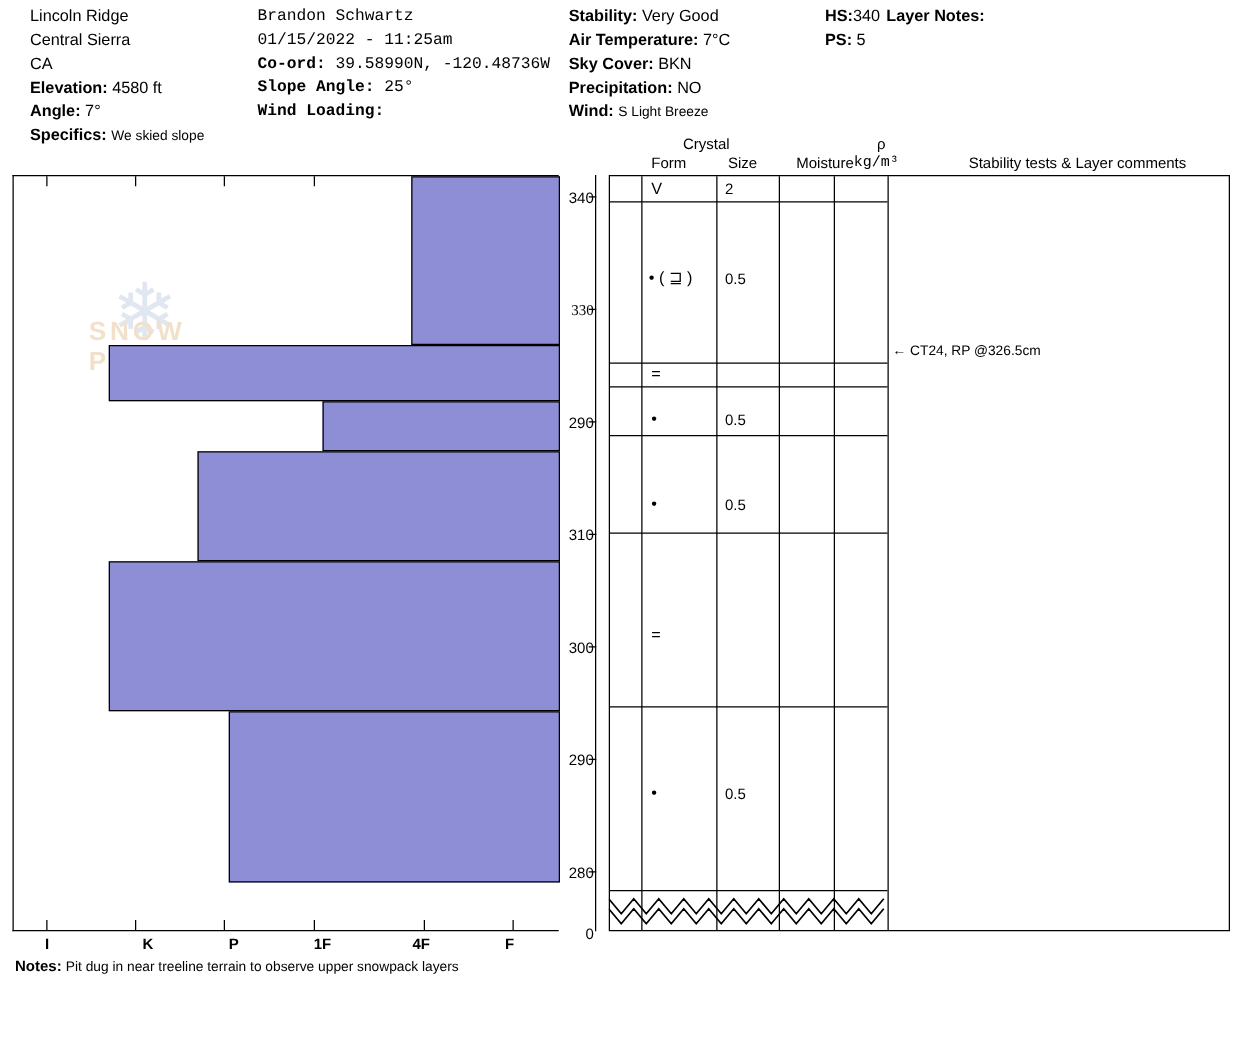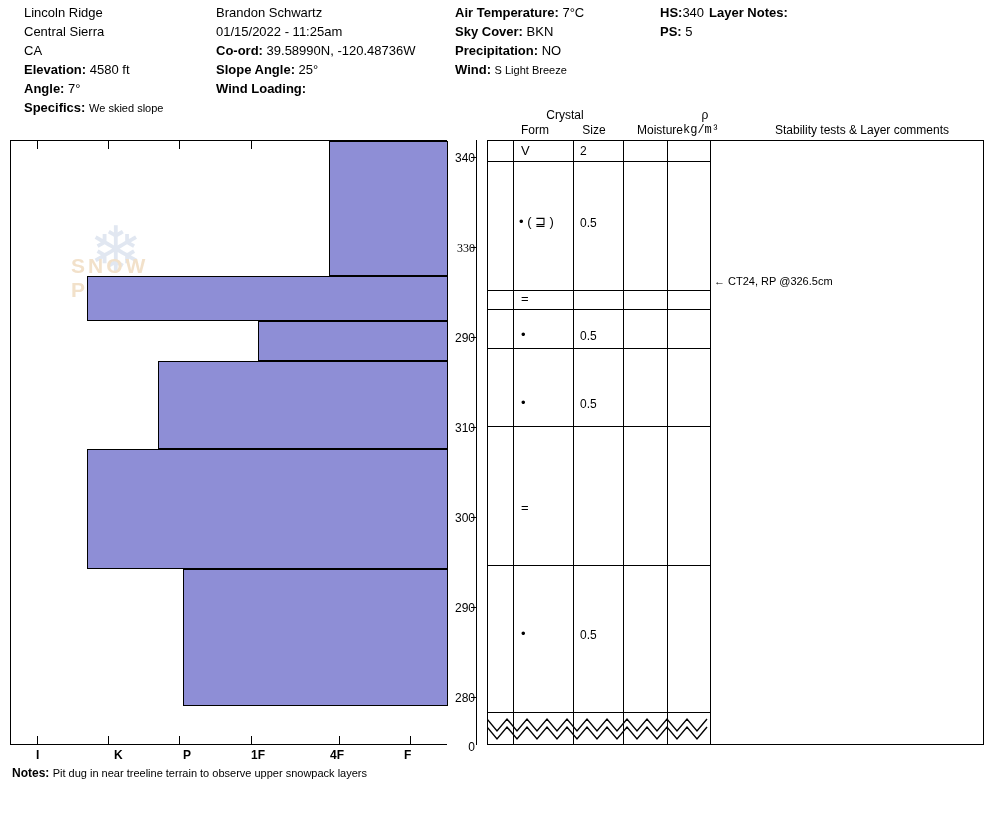--- a/index.html
+++ b/index.html
@@ -12,21 +12,21 @@
     position:relative;
     overflow:hidden;
   }
   
   #header{position:absolute;left:0;top:0;width:946px;height:115px;margin-left:12px;}
   .hdr-col{position:absolute;top:3px;}
   .hdr-line{white-space:nowrap;line-height:19px;height:19px;}
   .b{font-weight:bold;}
   .sm{font-size:11px;}
   #col-loc{left:12px;width:175px;}
-  #col-obs{left:204px;width:250px;}
+  #col-obs{left:194px;width:250px;font-family:Liberation Mono, monospace;}
   #col-cond{left:443px;width:250px;}
   #col-hs{left:648px;width:60px;}
   #col-notes{left:697px;width:290px;}
 
   
   #plot{
     position:absolute;left:10px;top:140px;width:437px;height:605px;
     border:1px solid #000;border-right:none;box-sizing:border-box;
     background:#fff;
   }
@@ -101,20 +101,24 @@
       <span class="b">Slope Angle:</span>
       <span>25°</span>
     </div>
     <div class="hdr-line">
       <span class="b">Wind Loading:</span>
       <span></span>
     </div>
   </div>
 
   <div class="hdr-col" id="col-cond">
+    <div class="hdr-line">
+      <span class="b">Stability:</span>
+      <span>Very Good</span>
+    </div>
     <div class="hdr-line">
       <span class="b">Air Temperature:</span>
       <span>7°C</span>
     </div>
     <div class="hdr-line">
       <span class="b">Sky Cover:</span>
       <span>BKN</span>
     </div>
     <div class="hdr-line">
       <span class="b">Precipitation:</span>

